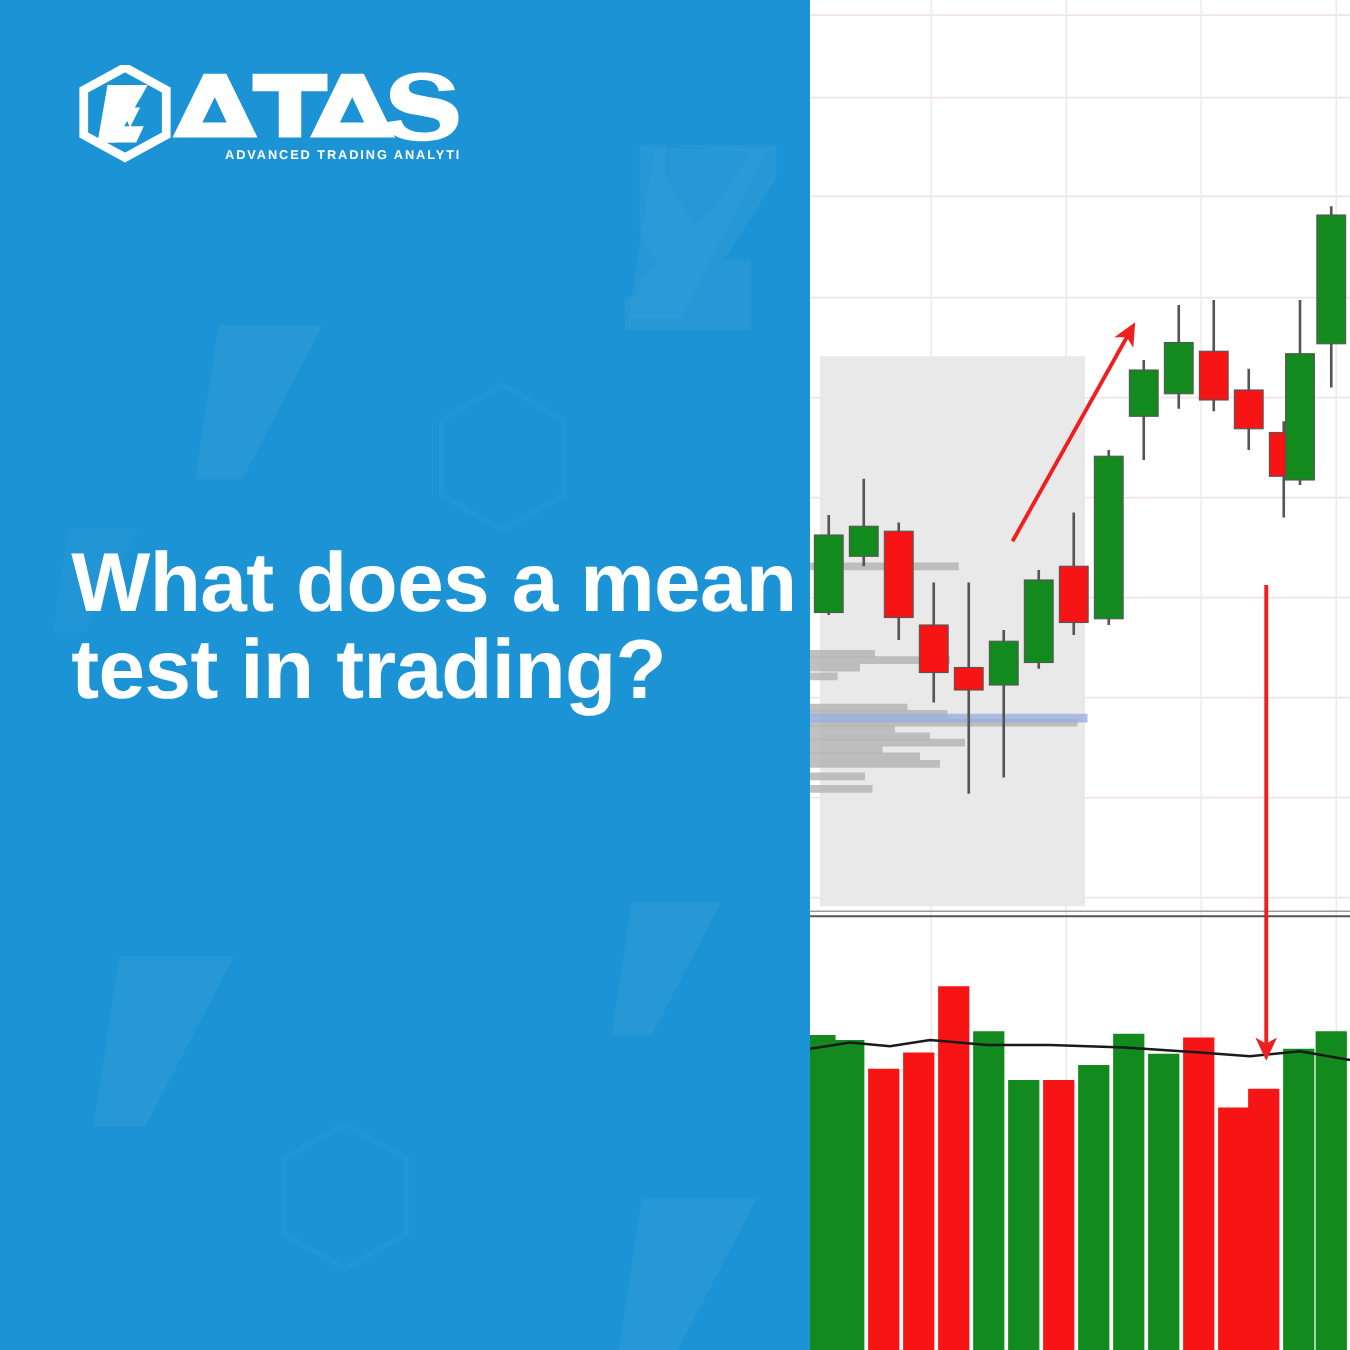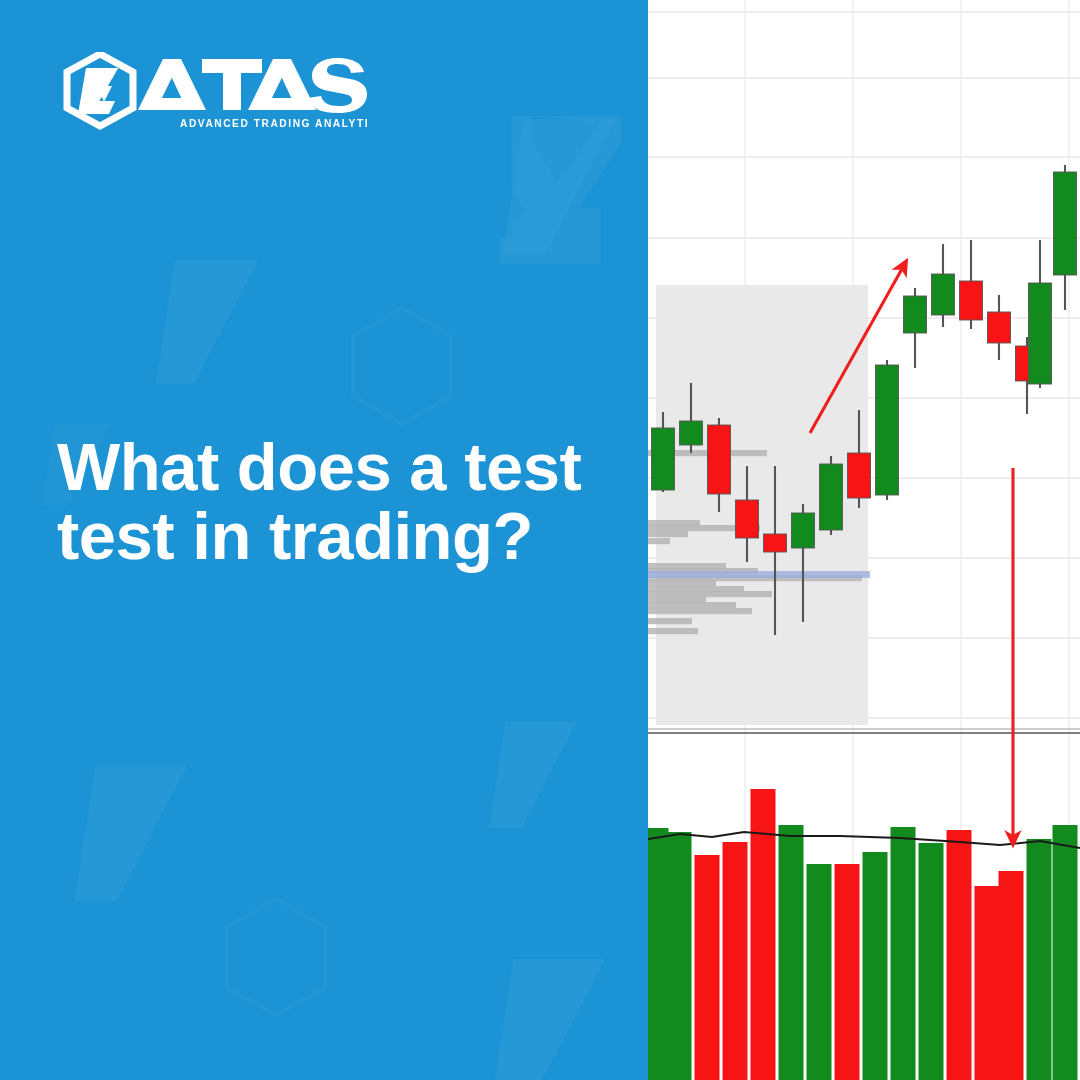--- a/index.html
+++ b/index.html
@@ -94,21 +94,21 @@
           <path d="M140 7 L200 7 L200 21 L140 21 Z M161 21 L179 21 L179 58 L161 58 Z"></path>
           <path d="M186 58 L211 7 L229 7 L204 58 Z M206 46 L237 46 L237 58 L200 58 Z M211 7 L229 7 L254 58 L235 58 Z"></path>
           <path d="M302 20 C300 11 290 6 276 6 C260 6 250 13 250 24 C250 33 257 38 272 40 L282 42 C288 43 290 45 290 48 C290 52 285 54 277 54 C267 54 261 51 259 44 L245 46 C247 55 258 61 276 61 C294 61 305 54 305 42 C305 33 298 28 283 26 L273 24 C267 23 265 21 265 18 C265 14 269 12 276 12 C284 12 288 15 289 21 Z"></path>
         </g>
 
         <text x="118" y="75" font-family="Liberation Sans, sans-serif" font-size="10.2" font-weight="700" letter-spacing="1.55" fill="#ffffff">ADVANCED TRADING ANALYTICAL SOFTWARE</text>
       </svg>
     </div>
 
     <div id="headline">
-      <span class="ln">What does a test</span>
+      <span class="ln">What does a mean</span>
       <span class="ln">test in trading?</span>
     </div>
   </div>
 
   <div id="chart-panel">
     <svg id="chart-svg" width="432" height="1080" viewBox="648 0 432 1080" xmlns="http://www.w3.org/2000/svg">
         <defs>
           <marker id="ahU" markerWidth="7" markerHeight="7" refX="3" refY="3.2" orient="auto">
             <path d="M0.4,0.4 L6.4,3.2 L0.4,6 L2,3.2 Z" fill="#ef1f1f"></path>
           </marker>

